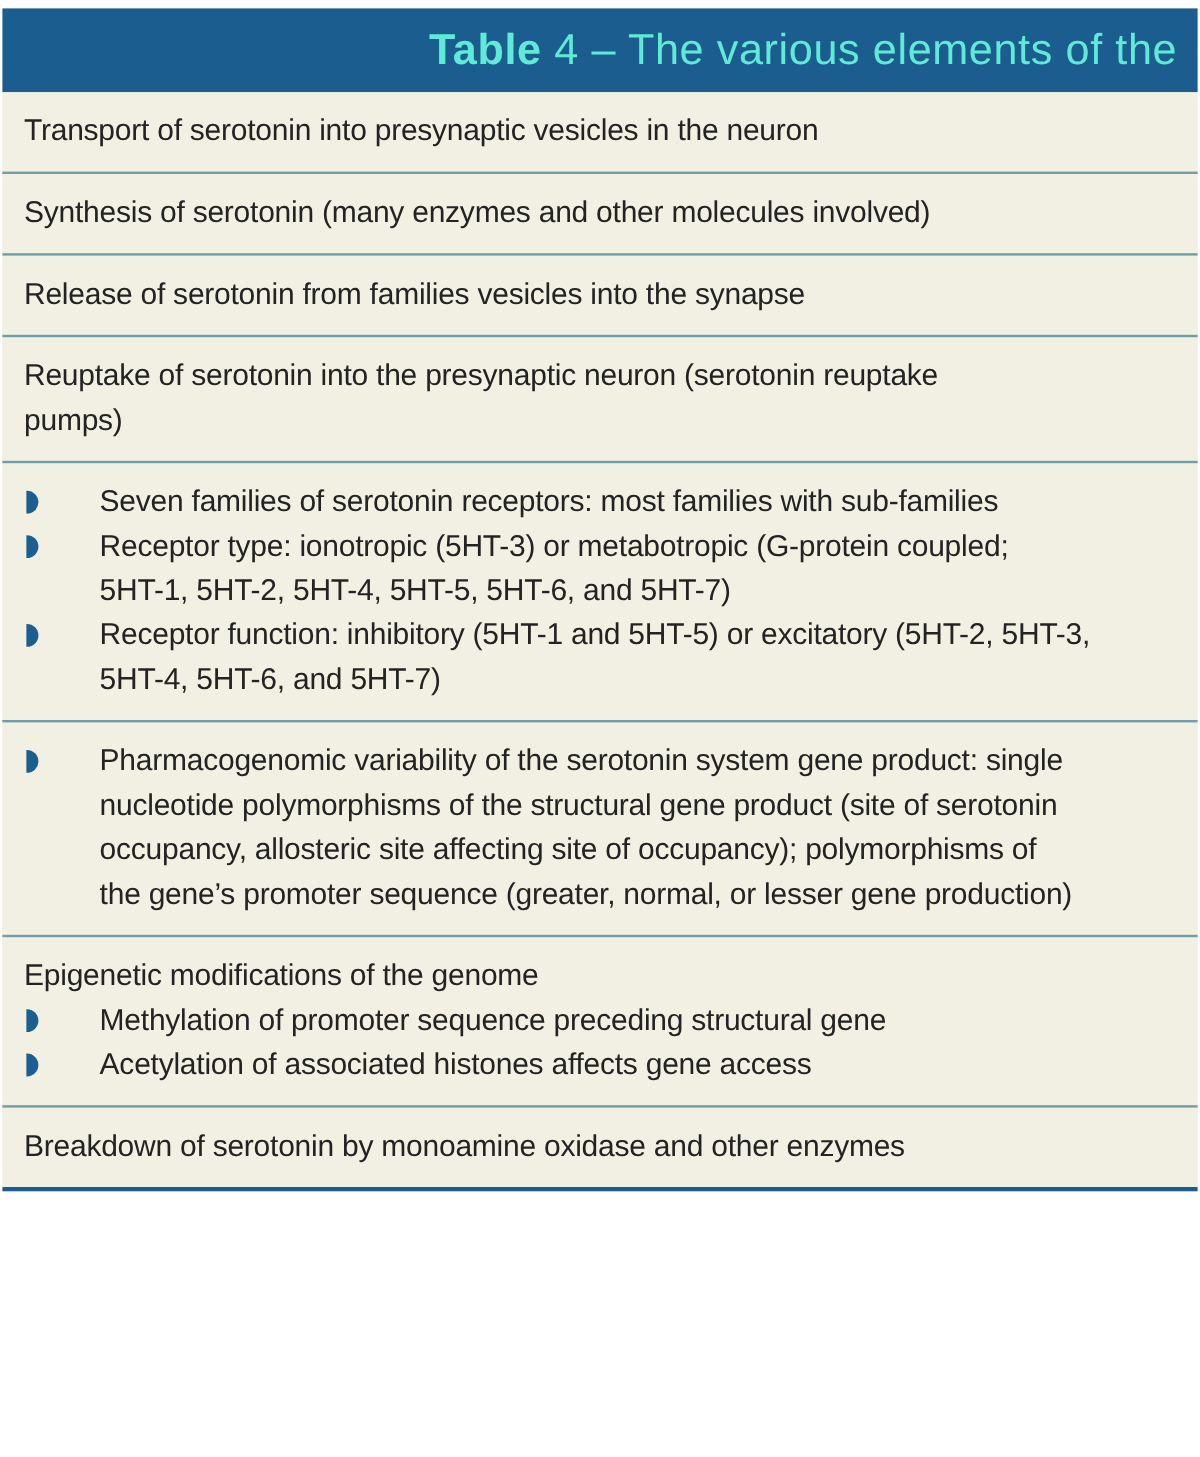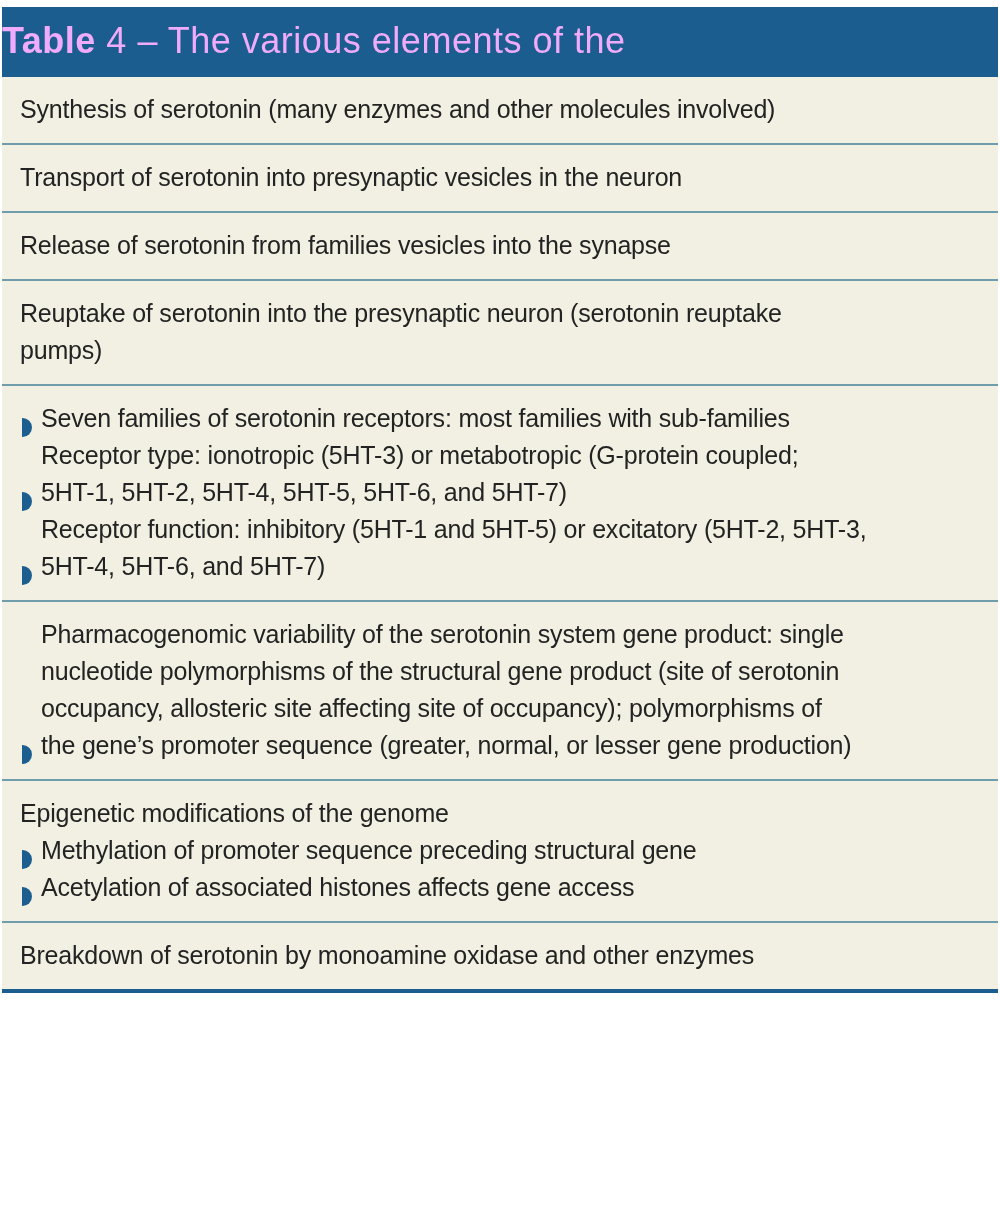--- a/index.html
+++ b/index.html
@@ -11,23 +11,23 @@
   body {
     font-family: "Liberation Sans", sans-serif;
     color: #232323;
   }
   .table-figure {
     margin: 7px 2px 0 2px;
     border-bottom: 4px solid #1b5d8e;
   }
   .table-header {
     background: #1b5d8e;
-    color: #f0abfc;
-    text-align: left;
-    padding: 11px 0 13px 0;
+    color: #5eead4;
+    text-align: right;
+    padding: 11px 17px 13px 0;
   }
   .title-line {
     font-size: 36px;
     line-height: 46px;
     letter-spacing: 0.5px;
     font-weight: normal;
   }
   .title-bold {
     font-weight: bold;
   }
@@ -46,21 +46,22 @@
   }
   .section-lead {
     white-space: pre-line;
   }
   .bullet-list {
     margin: 0;
     padding: 0;
   }
   .bullet-item {
     display: flex;
-    align-items: flex-end;
+    align-items: flex-start;
+    gap: 42px;
   }
   .bullet-glyph {
     flex: 0 0 10px;
     width: 10px;
     height: 19px;
     margin: 9px 9px 0 2px;
     background: #1d5e90;
     border-radius: 0 10px 10px 0;
   }
   .bullet-text {
@@ -70,26 +71,26 @@
 </style>
 </head>
 <body>
 
 <div class="table-figure">
   <div class="table-header">
     <div class="title-line"><span class="title-bold">Table</span><span> 4 – The various elements of the</span></div>
   </div>
   <div class="table-body">
   <div class="section-row">
-    <div class="section-lead">Synthesis of serotonin (many enzymes and other molecules involved)</div>
+    <div class="section-lead">Transport of serotonin into presynaptic vesicles in the neuron</div>
 
   </div>
 
   <div class="section-row">
-    <div class="section-lead">Transport of serotonin into presynaptic vesicles in the neuron</div>
+    <div class="section-lead">Synthesis of serotonin (many enzymes and other molecules involved)</div>
 
   </div>
 
   <div class="section-row">
     <div class="section-lead">Release of serotonin from families vesicles into the synapse</div>
 
   </div>
 
   <div class="section-row">
     <div class="section-lead">Reuptake of serotonin into the presynaptic neuron (serotonin reuptake

